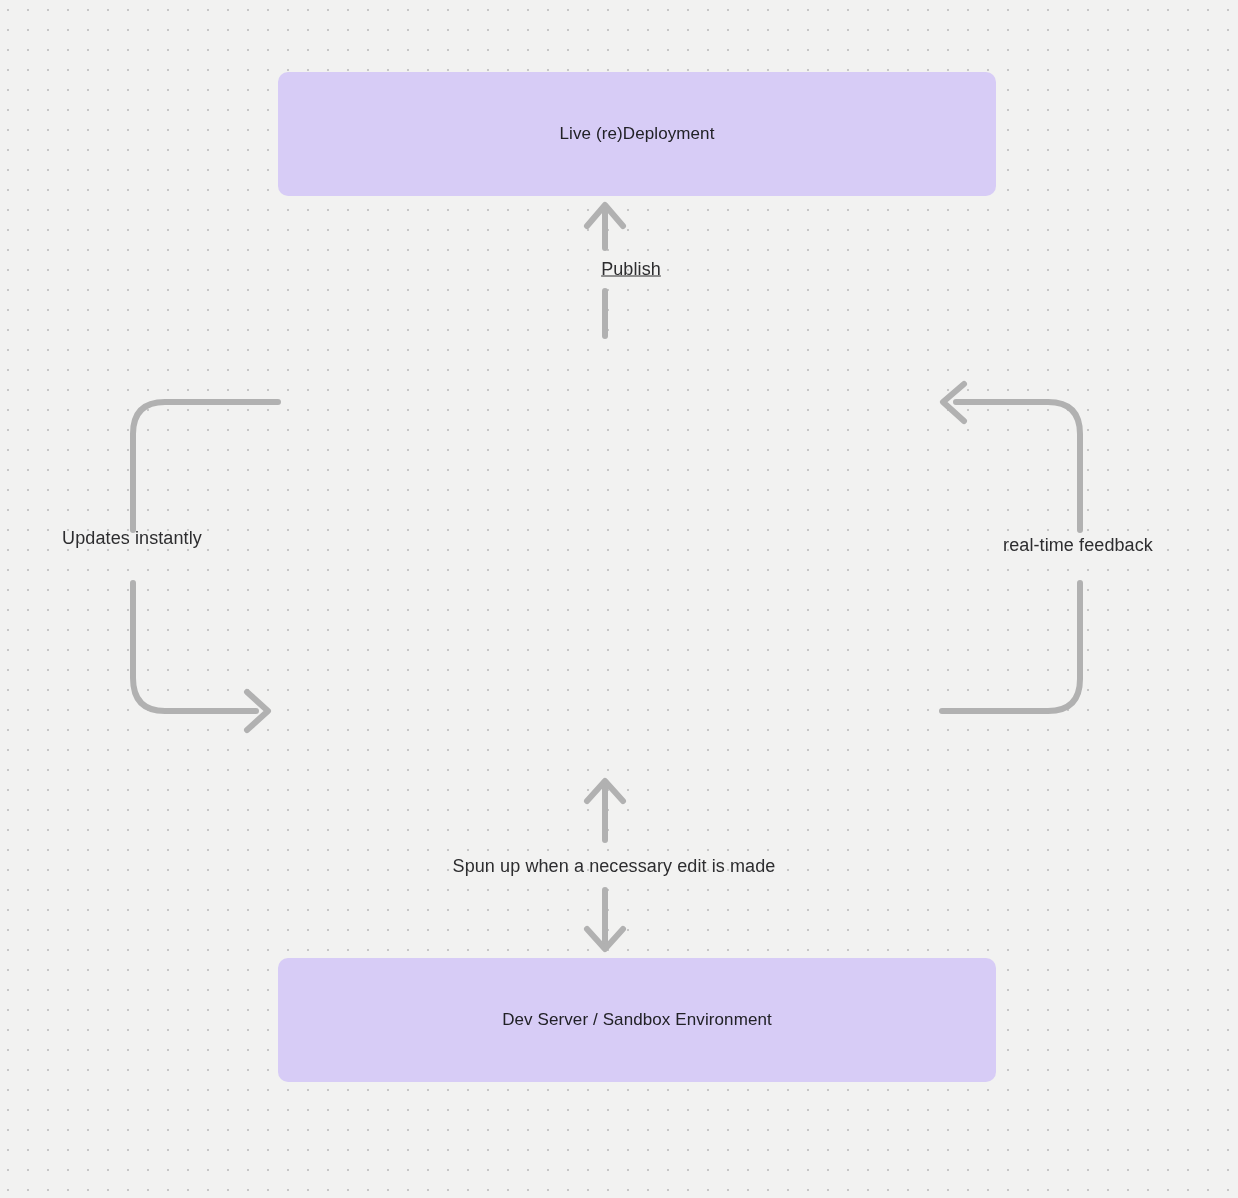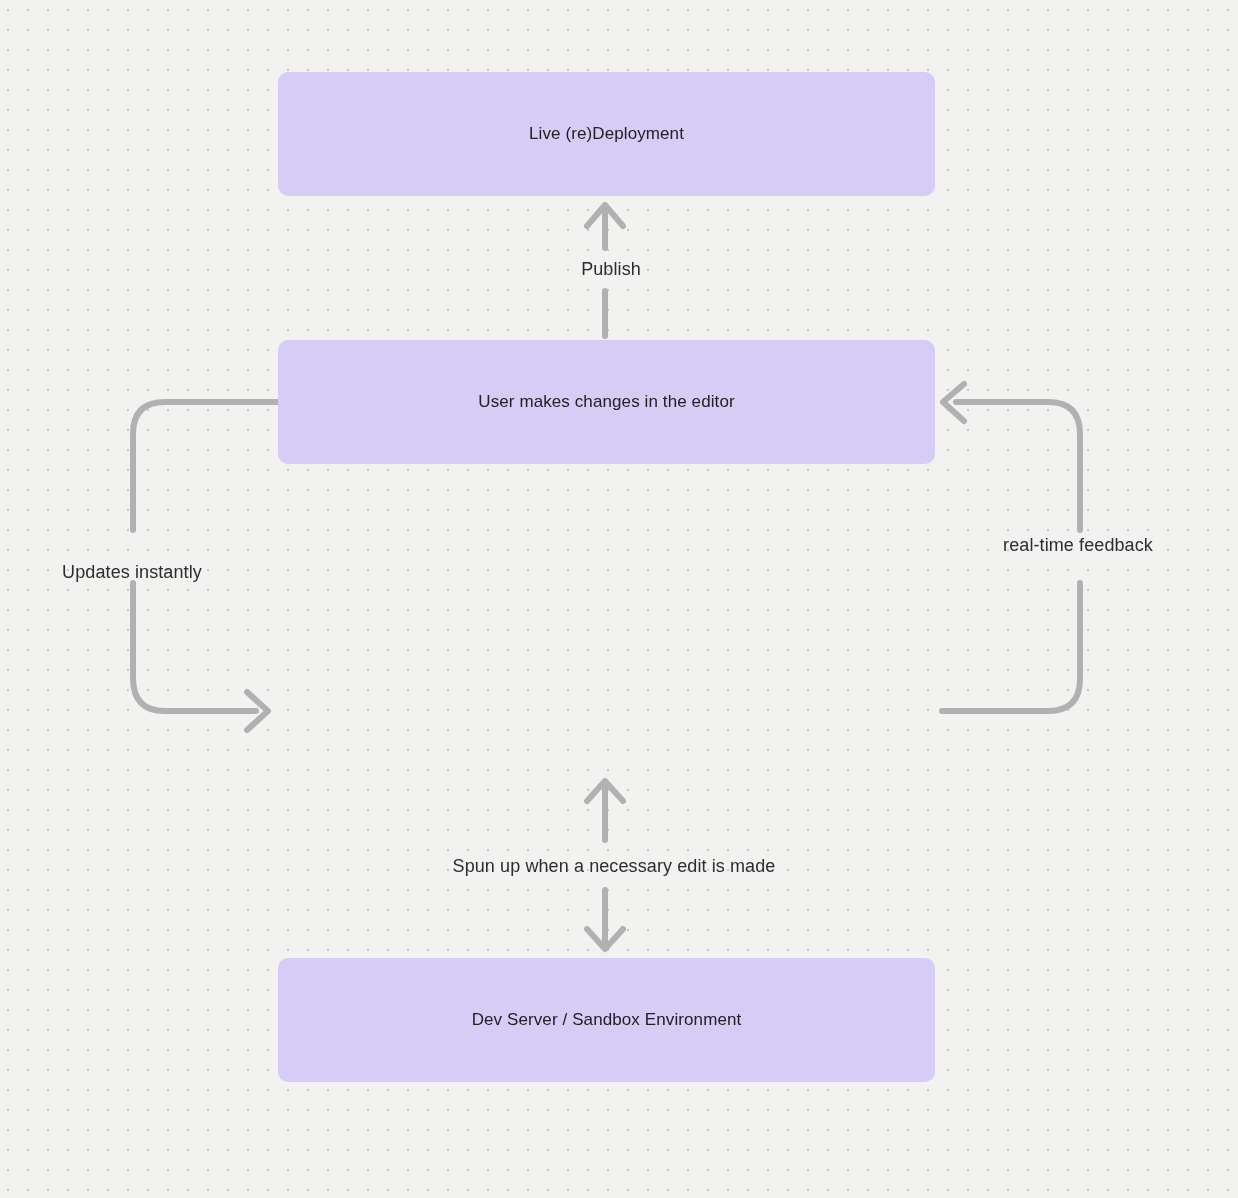--- a/index.html
+++ b/index.html
@@ -35,21 +35,21 @@
   .edges path {
     fill: none;
     stroke: var(--arrow);
     stroke-width: 6;
     stroke-linecap: round;
     stroke-linejoin: round;
   }
   .node {
     position: absolute;
     left: 278px;
-    width: 657px;
+    width: 718px;
     height: 124px;
     border-radius: 10px;
     background: var(--node-fill);
     display: flex;
     align-items: center;
     justify-content: center;
     color: var(--node-text);
     font-size: 17px;
     font-weight: 500;
     letter-spacing: 0.1px;
@@ -61,22 +61,22 @@
   .node-4 { top: 958px; text-align: right; }
   .edge-label {
     position: absolute;
     transform: translate(-50%, -50%);
     white-space: nowrap;
     color: var(--label-text);
     font-size: 18px;
     font-weight: 400;
     letter-spacing: 0.1px;
   }
-  .label-publish   { left: 611px;  top: 269px; }
-  .label-updates   { left: 132px;  top: 572px; }
+  .label-publish   { left: 631px;  top: 269px; text-decoration: underline; }
+  .label-updates   { left: 132px;  top: 538px; }
   .label-feedback  { left: 1078px; top: 545px; }
   .label-spun      { left: 614px;  top: 866px; }
 </style>
 </head>
 <body>
 
 <div class="canvas">
 
   <svg class="edges" viewBox="0 0 1238 1198" xmlns="http://www.w3.org/2000/svg">
 
@@ -103,23 +103,20 @@
       <path d="M605 786 L605 840"></path>
       <path d="M605 890 L605 944"></path>
       <path d="M587 929 L605 949 L623 929"></path>
     </g>
   </svg>
 
   <div class="node node-1">
     <span>Live (re)Deployment</span>
   </div>
 
-  <div class="node node-2">
-    <span>User makes changes in the editor</span>
-  </div>
 
 
   <div class="node node-4">
     <span>Dev Server / Sandbox Environment</span>
   </div>
 
   <div class="edge-label label-publish">Publish</div>
 
   <div class="edge-label label-updates">Updates instantly</div>
 

